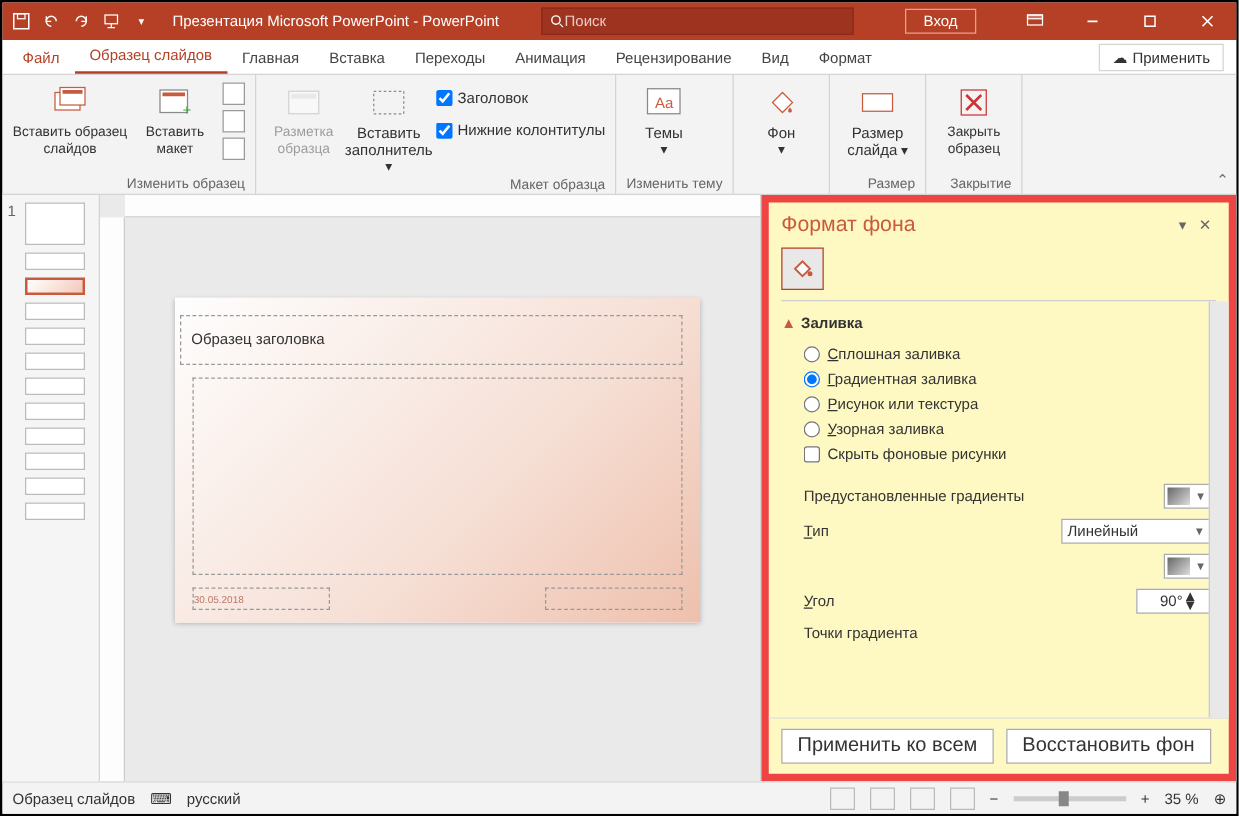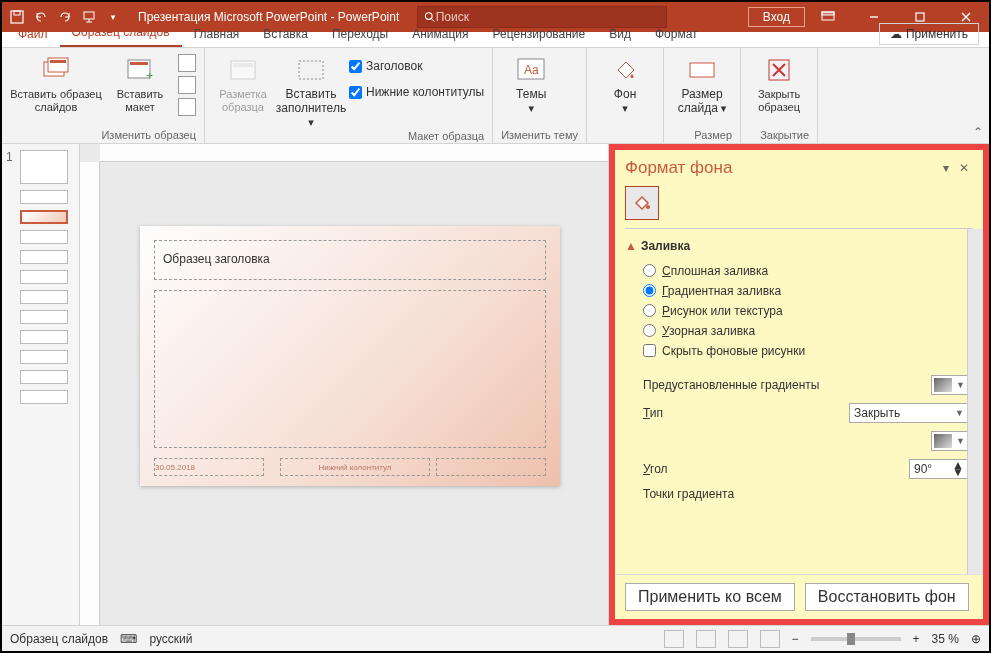--- a/index.html
+++ b/index.html
@@ -4,30 +4,30 @@
 <style>
 *{box-sizing:border-box;margin:0;padding:0;font-family:"Segoe UI",Tahoma,sans-serif;font-size:12px;color:#333}
 body{background:#fff;overflow:hidden}
 .app{width:991px;height:653px;border:2px solid #000;background:#fff;display:flex;flex-direction:column;position:relative}
 
 
 .titlebar{height:30px;background:#b54026;display:flex;align-items:center;color:#fff}
 .titlebar .qat{display:flex;align-items:center;padding:0 6px;gap:6px}
 .titlebar .qat span{width:18px;height:18px;display:flex;align-items:center;justify-content:center;color:#fff;cursor:pointer}
 .titlebar .title{color:#fff;margin:0 10px;white-space:nowrap;font-size:12px}
-.titlebar .search{flex:0 0 250px;height:22px;margin-left:8px;background:#9e3320;border:1px solid #8a2a19;display:flex;align-items:center;padding:0 6px;color:#fff}
+.titlebar .search{flex:0 0 250px;height:22px;margin-left:24px;background:#9e3320;border:1px solid #8a2a19;display:flex;align-items:center;padding:0 6px;color:#fff}
 .titlebar .search input{background:transparent;border:none;outline:none;color:#fff;width:100%;font-size:12px}
 .titlebar .search input::placeholder{color:#eac9c0}
 .titlebar .spacer{flex:1}
-.titlebar .signin{border:1px solid #e8a08f;color:#fff;padding:2px 14px;margin-right:0;cursor:pointer;font-size:12px}
+.titlebar .signin{border:1px solid #e8a08f;color:#fff;padding:2px 14px;margin-right:24px;cursor:pointer;font-size:12px}
 .titlebar .winbtn{width:46px;height:30px;display:flex;align-items:center;justify-content:center;color:#fff;cursor:pointer}
 .titlebar svg{stroke:#fff;fill:none}
 
 
-.tabs{height:16px;background:#fff;border-bottom:1px solid #d4d4d4;display:flex;align-items:flex-end;padding:0 4px}
+.tabs{height:28px;background:#fff;border-bottom:1px solid #d4d4d4;display:flex;align-items:flex-end;padding:0 4px}
 .tab{padding:6px 12px;cursor:pointer;color:#444}
 .tab.file{color:#b54026}
 .tab.active{color:#b54026;border-bottom:2px solid #b54026;font-weight:400}
 .share{margin-left:auto;color:#b54026;border:1px solid #d4d4d4;padding:3px 10px;margin-bottom:2px;margin-right:6px;display:flex;align-items:center;gap:4px;cursor:pointer}
 
 
 .ribbon{height:96px;background:#f3f3f3;border-bottom:1px solid #d4d4d4;display:flex;position:relative}
 .group{border-right:1px solid #d4d4d4;padding:4px 8px 2px;display:flex;flex-direction:column}
 .group-body{flex:1;display:flex;align-items:flex-start;gap:8px}
 .group-label{text-align:right;font-size:11px;color:#666;padding-top:2px}
@@ -47,50 +47,50 @@
 .thumbnum{font-size:12px;color:#666;width:10px}
 .thumbstack{display:flex;flex-direction:column;gap:6px;flex:1}
 .thumb{width:48px;height:14px;background:#fff;border:1px solid #bbb;cursor:pointer}
 .thumb.big{height:34px}
 .thumb.sel{border:2px solid #c85a3e;background:linear-gradient(135deg,#fff,#f3c9b9)}
 .canvaswrap{flex:1;position:relative;overflow:hidden}
 .ruler-h{position:absolute;top:0;left:20px;right:0;height:18px;background:#fdfdfd;border-bottom:1px solid #ccc}
 .ruler-v{position:absolute;top:18px;left:0;width:20px;bottom:0;background:#fdfdfd;border-right:1px solid #ccc}
 .slide{position:absolute;top:82px;left:60px;width:420px;height:260px;background:linear-gradient(135deg,#fefefe 0%,#f6dfd5 60%,#eec0ac 100%);box-shadow:0 1px 4px rgba(0,0,0,.25)}
 .ph{position:absolute;border:1px dashed #999}
-.ph-title{top:14px;left:14px;right:14px;height:40px;padding:6px 8px;font-size:18px;color:#555}
+.ph-title{top:14px;left:4px;right:14px;height:40px;padding:6px 8px;font-size:18px;color:#555}
 .ph-body{top:64px;left:14px;right:14px;bottom:38px}
 .ph-foot{bottom:10px;height:18px}
 .ph-f1{left:14px;width:110px}
 .ph-f2{left:140px;width:150px}
 .ph-f3{right:14px;width:110px}
 .ph-foot span{font-size:8px;color:#b76}
 
 
 .pane{position:absolute;top:0;right:0;bottom:0;width:380px;background:#fef9c3;border-left:1px solid #d4d4d4;border:6px solid #ef4444;outline:1px solid #d4d4d4;display:flex;flex-direction:column}
 .pane-hd{padding:8px 10px;display:flex;align-items:center}
 .pane-hd h2{font-size:17px;font-weight:400;color:#c85a3e;flex:1}
 .pane-hd .chev,.pane-hd .x{width:18px;cursor:pointer;color:#666;text-align:center}
 .pane-tabs{padding:0 10px 8px}
 .painticon{width:34px;height:34px;border:1px solid #b54026;background:#e8e8e8;display:flex;align-items:center;justify-content:center;cursor:pointer}
 .pane-sep{height:1px;background:#ccc;margin:0 10px}
 .pane-body{flex:1;overflow:auto;padding:10px 14px 10px 10px;position:relative}
 .sect-hd{color:#c85a3e;font-weight:600;font-size:12px;display:flex;align-items:center;gap:4px;cursor:pointer;margin-bottom:8px}
-.radio,.chk{display:flex;align-items:flex-start;gap:6px;padding:3px 0 3px 18px;font-size:12px}
+.radio,.chk{display:flex;align-items:center;gap:6px;padding:3px 0 3px 18px;font-size:12px}
 .radio input,.chk input{width:13px;height:13px}
 .u{text-decoration:underline}
 .proprow{display:flex;align-items:center;padding:4px 0 4px 18px;}
 .proprow .plabel{flex:0 0 190px;font-size:12px}
 .proprow .ctrl{flex:1;display:flex;justify-content:flex-end}
 .combo{width:120px;height:20px;border:1px solid #aaa;background:#fff;display:flex;align-items:center;padding:0 4px;font-size:11px;cursor:pointer}
 .combo .dd{margin-left:auto;font-size:9px;color:#666}
 .swatchbtn{width:38px;height:20px;border:1px solid #aaa;background:#fff;display:flex;align-items:center;cursor:pointer}
 .swatchbtn .sw{width:18px;height:14px;margin-left:2px;background:linear-gradient(135deg,#666,#ddd)}
 .swatchbtn .dd{margin-left:auto;font-size:9px;color:#666;margin-right:3px}
-.spin{width:60px;height:20px;border:1px solid #aaa;background:#fff;display:flex;align-items:center;padding:0 4px;font-size:11px}
+.spin{width:60px;height:20px;border:1px solid #aaa;background:#fff;display:flex;align-items:center;padding:0 18px;font-size:11px}
 .spin .spbtns{margin-left:auto;display:flex;flex-direction:column;line-height:7px;font-size:7px;color:#666}
 .pane-scroll{position:absolute;right:0;top:0;bottom:0;width:16px;background:#e8e8e8;border-left:1px solid #ccc}
 .pane-foot{padding:8px 10px;display:flex;gap:10px;border-top:1px solid #ddd}
 .pbtn{border:1px solid #aaa;background:#fff;padding:4px 12px;cursor:pointer;font-size:16px}
 
 
 .status{height:26px;background:#f3f3f3;border-top:1px solid #d4d4d4;display:flex;align-items:center;padding:0 8px;gap:12px}
 .status .fill{flex:1}
 .viewbtn{width:20px;height:18px;border:1px solid #bbb;cursor:pointer}
 .zoomslider{width:90px;height:4px;background:#ccc;position:relative}
@@ -325,21 +325,20 @@
       </div>
     </div>
 
     <div class="canvaswrap">
       <div class="ruler-h"></div>
       <div class="ruler-v"></div>
       <div class="slide">
         <div class="ph ph-title"><span>Образец заголовка</span></div>
         <div class="ph ph-body"></div>
         <div class="ph ph-foot ph-f1"><span>30.05.2018</span></div>
-        <div class="ph ph-foot ph-f2" style="text-align:center"><span>Нижний колонтитул</span></div>
         <div class="ph ph-foot ph-f3"></div>
       </div>
 
       <div class="pane">
         <div class="pane-hd">
           <h2>Формат фона</h2>
           <span class="chev">▾</span>
           <span class="x">✕</span>
         </div>
         <div class="pane-tabs">
@@ -383,21 +382,21 @@
                 <div class="swatchbtn">
                   <div class="sw"></div>
                   <span class="dd">▼</span>
                 </div>
               </div>
           </div>
           <div class="proprow">
             <div class="plabel"><span class="u">Т</span>ип</div>
             <div class="ctrl">
                 <div class="combo">
-                  <span>Закрыть</span>
+                  <span>Линейный</span>
                   <span class="dd">▼</span>
                 </div>
               </div>
           </div>
           <div class="proprow">
             <div class="ctrl">
                 <div class="swatchbtn">
                   <div class="sw"></div>
                   <span class="dd">▼</span>
                 </div>

